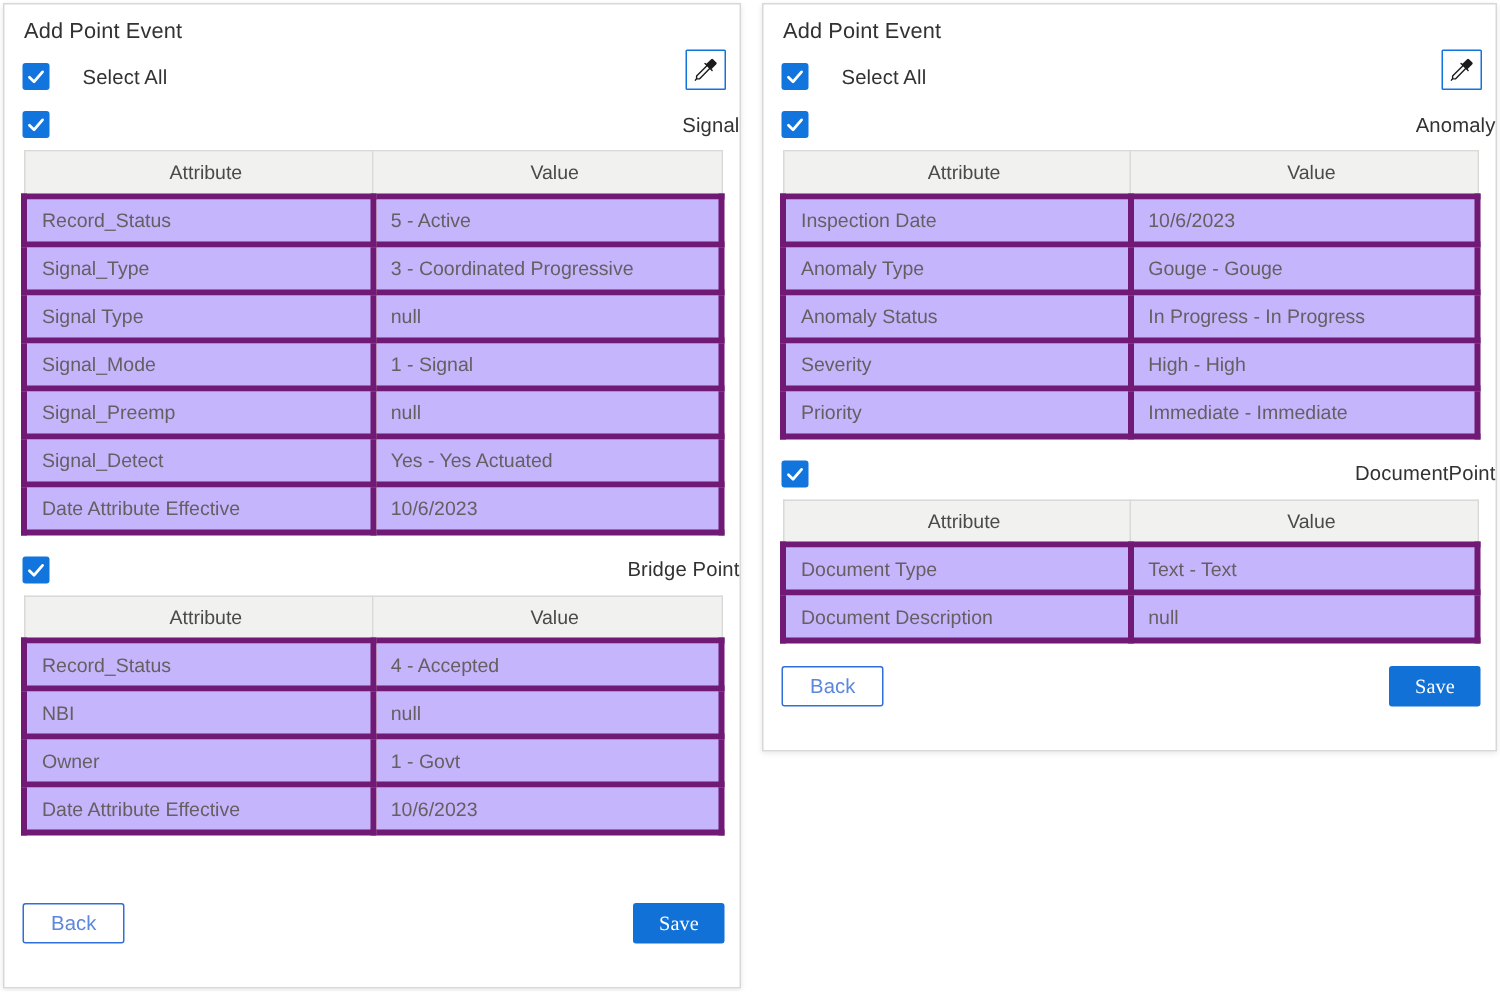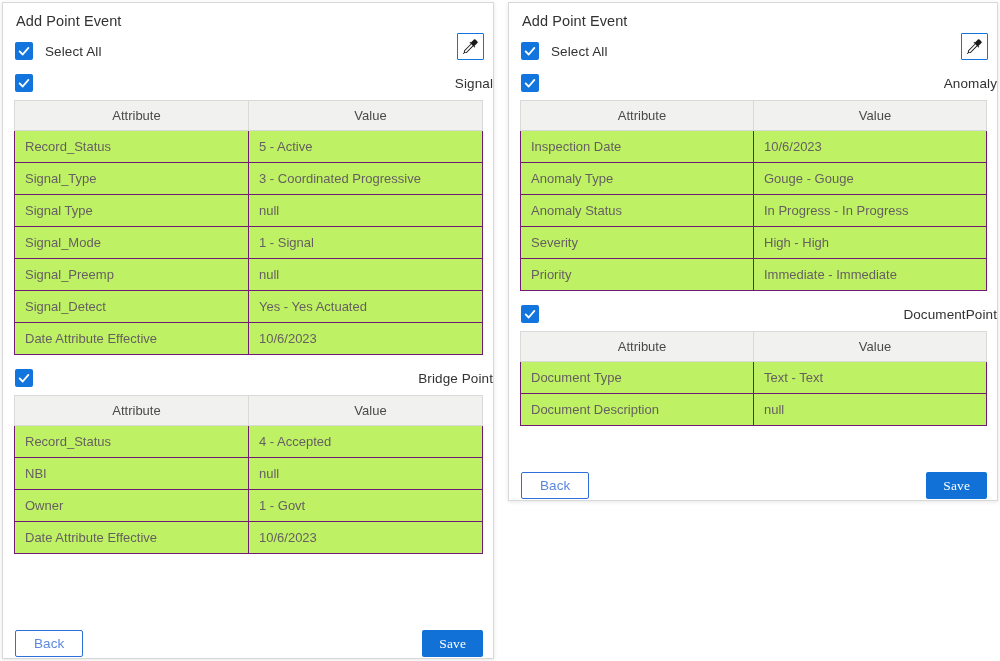--- a/index.html
+++ b/index.html
@@ -31,21 +31,21 @@
   .checkbox {
     width: 18px; height: 18px;
     border-radius: 2px;
     display: inline-flex; align-items: center; justify-content: center;
     flex: 0 0 18px;
     cursor: pointer;
   }
   .checkbox svg { display: block; }
 
   .cb-label {
-    margin-left: 12px;
+    margin-left: 22px;
     font-size: 13.5px;
     color: #323232;
     letter-spacing: 0.1px;
   }
 
   .tool-btn {
     position: absolute;
     top: 30px; right: 9px;
     width: 27px; height: 27px;
     background: #fff;
@@ -69,31 +69,31 @@
     text-align: center;
     color: #4a4a4a;
     height: 30px;
     padding: 0 0 0 10px;
     border: 1px solid #d9d9d7;
   }
   table.attr-table td {
     height: 32px;
     padding: 0 0 0 10px;
     color: #665f61;
-    border: 1px solid #701a75;
-    background: #bef264;
+    border: 4px solid #701a75;
+    background: #c4b5fd;
     overflow: hidden;
     white-space: nowrap;
   }
   table.attr-table { border: 1px solid #d4d4d2; }
   table.attr-table td:first-child, table.attr-table th:first-child { width: 50%; }
 
   .footer {
     position: absolute;
-    left: 0; right: 0; bottom: 1px;
+    left: 0; right: 0; bottom: 29px;
     padding: 0 10px 0 12px;
     display: flex;
     justify-content: space-between;
     align-items: center;
   }
   .btn {
     font-family: "Liberation Sans", "DejaVu Sans", sans-serif;
     font-size: 13.5px;
     height: 27px;
     border-radius: 2px;

